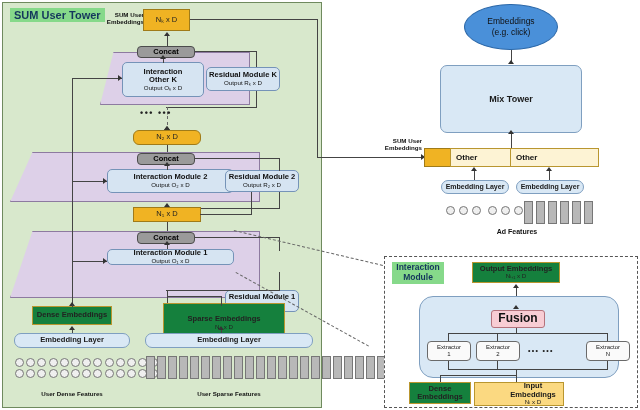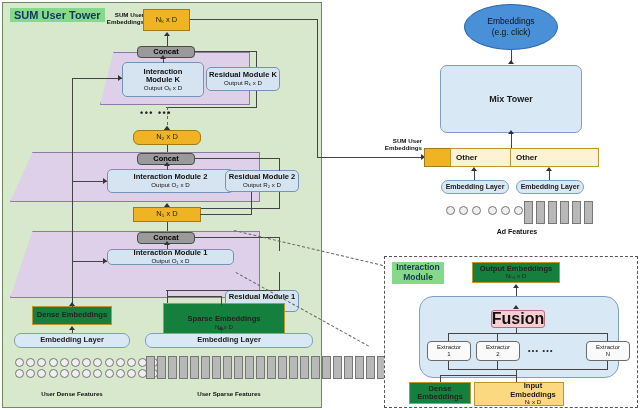--- a/index.html
+++ b/index.html
@@ -19,21 +19,21 @@
   .box{display:flex;flex-direction:column;align-items:center;justify-content:center;
       text-align:center;line-height:1.12;}
   .orange{background:#f0b323;border:1px solid #a07b18;font-size:7.5px;color:#222;}
   .yellow{background:#15803d;border:1px solid #b9962f;font-size:7.5px;color:#222;}
   .blue{background:#d6e4f2;border:1px solid #7593b8;border-radius:5px;font-size:7.5px;color:#111;}
   .blue-lite{background:#d9e8f5;border:1px solid #7f9fc0;border-radius:7px;}
   .gray{background:#9a9a9a;border:1px solid #4c4c4c;border-radius:4px;
       color:#000;font-weight:bold;font-size:7.5px;}
   .white-box{background:#fafafa;border:1px solid #6a6a6a;border-radius:4px;font-size:6px;}
   .pink{background:#f8cdd4;border:1px solid #b4737c;border-radius:3px;
-      font-weight:bold;font-size:16px;color:#111;}
+      font-weight:bold;font-size:12px;color:#111;}
   .sub{font-size:6.2px;}
   .ttl{font-size:7.6px;font-weight:bold;}
   .sm-lbl{font-size:6.2px;font-weight:bold;color:#111;line-height:1.2;text-align:center;}
 
   
   .trap{background:#ddd0e8;border:1px solid #8d7aa0;}
   .trap.t1{clip-path:polygon(9% 0%,100% 0%,100% 100%,0% 100%);}
 
   
   .ln{background:#444;}
@@ -84,21 +84,21 @@
 
 <div class="abs arrow-up" style="left:164px;top:32px;"></div>
 <div class="abs ln v" style="left:167px;top:36px;height:10px;"></div>
 
 <div class="abs trap t1" style="left:100px;top:52px;width:150px;height:53px;"></div>
 
 <div class="abs box gray" style="left:137px;top:46px;width:58px;height:12px;">Concat</div>
 
 <div class="abs box blue" style="left:122px;top:62px;width:82px;height:35px;">
   <div class="ttl">Interaction</div>
-  <div class="ttl">Module K</div>
+  <div class="ttl">Other K</div>
   <div class="sub">Output Oₖ x D</div>
 </div>
 
 <div class="abs box blue" style="left:206px;top:67px;width:74px;height:24px;">
   <div class="ttl">Residual Module K</div>
   <div class="sub">Output Rₖ x D</div>
 </div>
 
 <div class="abs ln v" style="left:163px;top:58px;height:5px;"></div>
 <div class="abs arrow-up" style="left:160px;top:55px;"></div>

